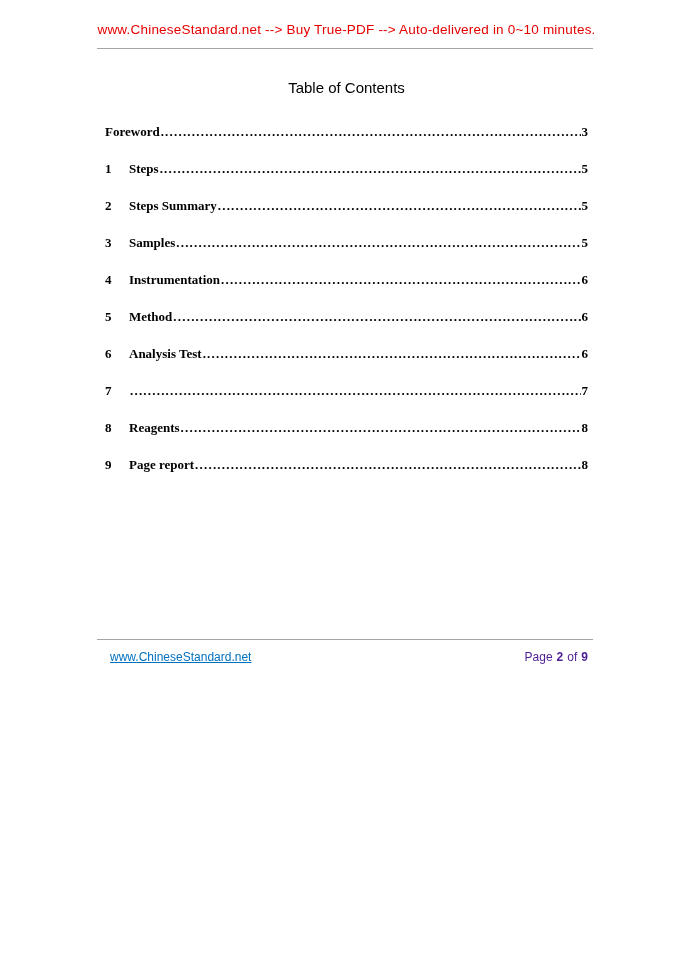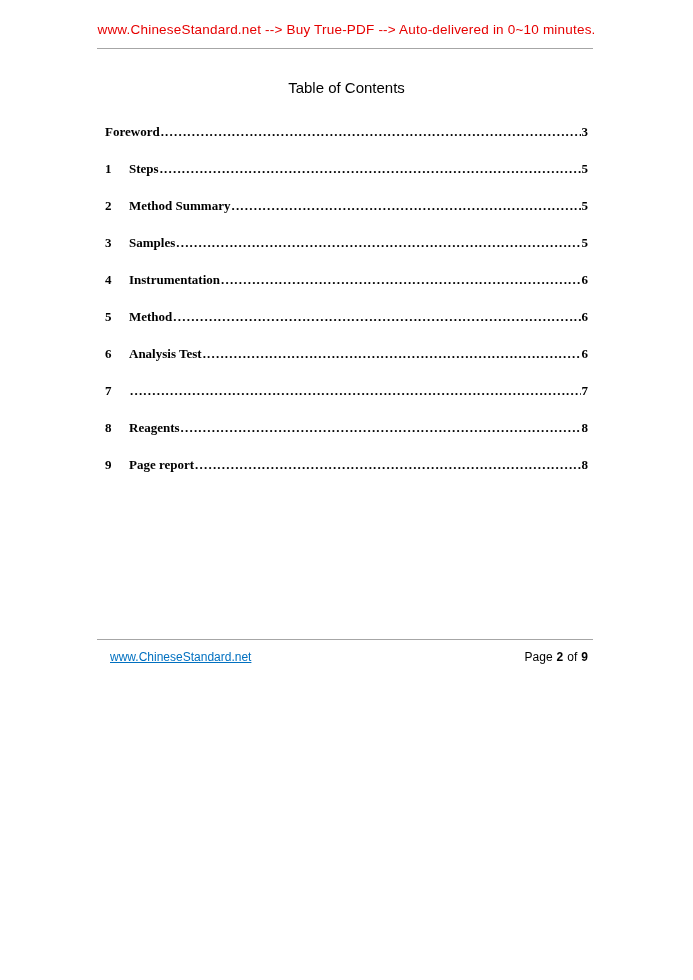--- a/index.html
+++ b/index.html
@@ -105,21 +105,21 @@
     gap: 40px;
   }
   .footer-link {
     color: var(--blue);
     text-decoration: underline;
     cursor: pointer;
   }
   .footer-page {
     display: flex;
     gap: 4px;
-    color: #000000;
+    color: #4c1d95;
   }
   .footer-page .bold { font-weight: bold; }
 </style>
 </head>
 <body>
 
 <div class="page">
 
   <div class="header">
     <div class="promo">www.ChineseStandard.net --&gt; Buy True-PDF --&gt; Auto-delivered in 0~10 minutes.</div>
@@ -138,21 +138,21 @@
 
     <div class="toc-row">
       <span class="toc-num">1</span>
       <span class="toc-label">Steps</span>
       <span class="toc-leader"></span>
       <span class="toc-page">5</span>
     </div>
 
     <div class="toc-row">
       <span class="toc-num">2</span>
-      <span class="toc-label">Method Summary</span>
+      <span class="toc-label">Steps Summary</span>
       <span class="toc-leader"></span>
       <span class="toc-page">5</span>
     </div>
 
     <div class="toc-row">
       <span class="toc-num">3</span>
       <span class="toc-label">Samples</span>
       <span class="toc-leader"></span>
       <span class="toc-page">5</span>
     </div>

